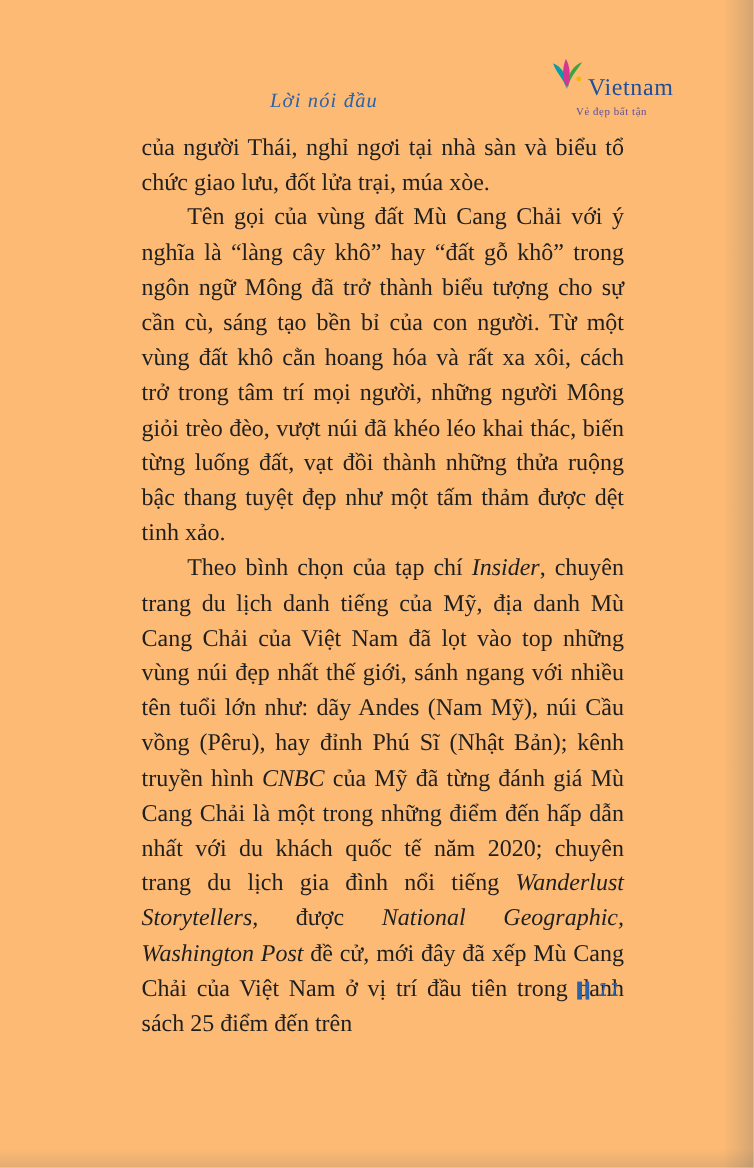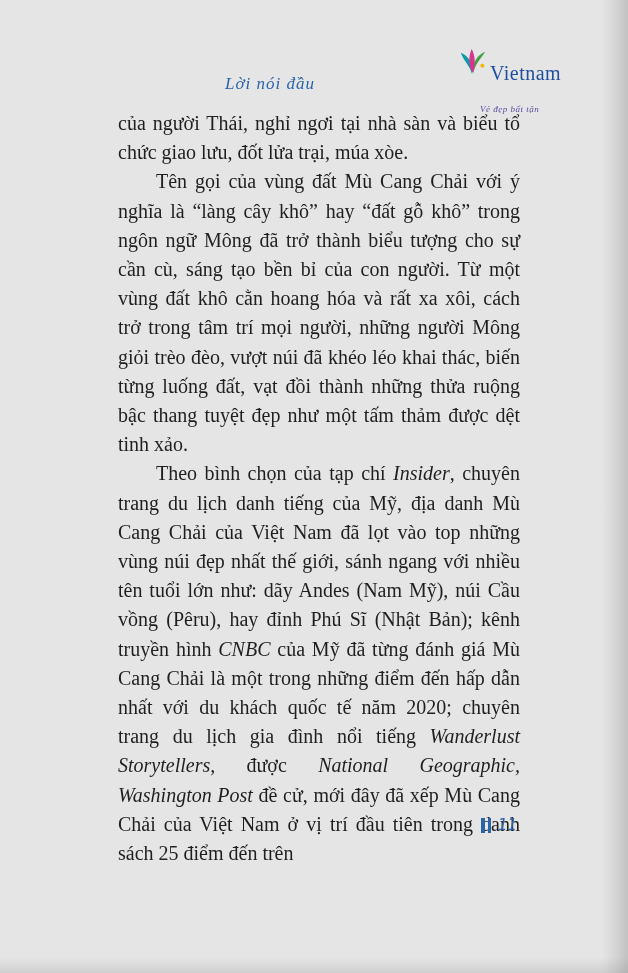--- a/index.html
+++ b/index.html
@@ -3,21 +3,21 @@
 <meta charset="utf-8">
 <style>
   * { margin:0; padding:0; box-sizing:border-box; }
   html, body { width:628px; height:973px; }
   body {
     position:relative;
     background:#ffffff;
     font-family:"Liberation Serif", serif;
     overflow:hidden;
   }
-  .page { position:absolute; inset:0; background:#e5e5e5; }
+  .page { position:absolute; inset:0; background:#fdba74; }
 
   
   .edge-right {
     position:absolute; top:0; right:0; width:26px; height:100%;
     background:linear-gradient(to right, rgba(110,110,110,0) 0%, rgba(110,110,110,0.16) 60%, rgba(110,110,110,0.30) 100%);
     pointer-events:none;
   }
   .edge-bottom {
     position:absolute; left:0; bottom:0; width:100%; height:16px;
     background:linear-gradient(to bottom, rgba(110,110,110,0) 0%, rgba(110,110,110,0.18) 100%);
@@ -35,22 +35,22 @@
 
   .logo { position:absolute; top:44px; left:450px; width:115px; height:58px; }
   .logo-icon { position:absolute; left:8px; top:2px; }
   .logo-brand {
     position:absolute; left:40px; top:18px;
     font-size:20px; font-weight:normal;
     color:var(--brand-navy, #1e4e9e);
     letter-spacing:0.5px;
   }
   .logo-tagline {
-    position:absolute; left:30px; top:60px;
-    font-size:9px; font-style:italic;
+    position:absolute; left:30px; top:44px;
+    font-size:9px; 
     color:var(--tagline-purple, #5a4fa0);
     letter-spacing:0.5px;
     white-space:nowrap;
   }
 
   .body-text {
     position:absolute; top:109px; left:118px; width:402px;
     font-size:20px; line-height:29.2px;
     color:var(--text-color, #1f1f1f);
     text-align:justify;

